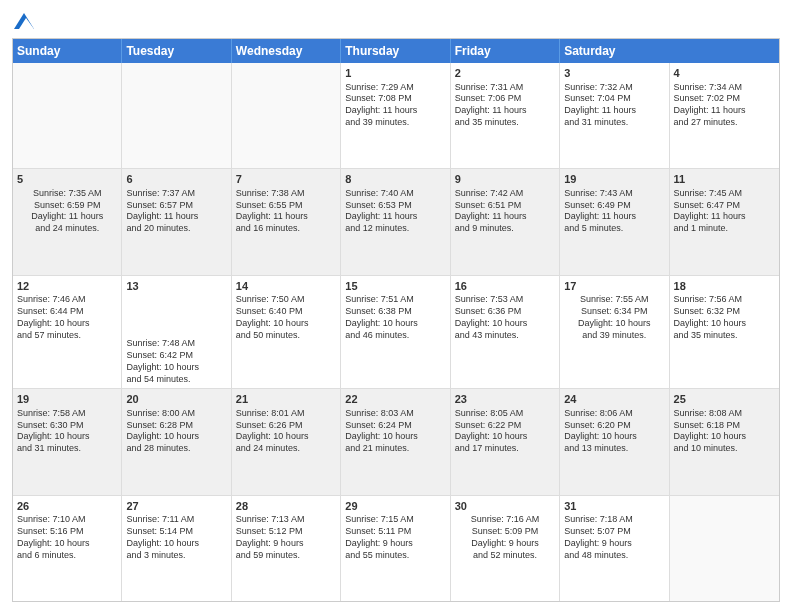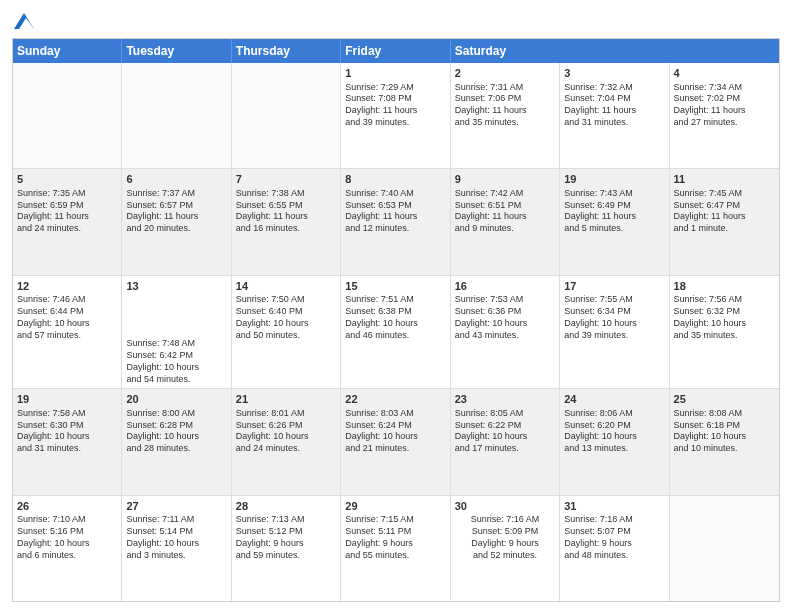--- a/index.html
+++ b/index.html
@@ -124,20 +124,21 @@
     <div class="title-block">
       <div class="month-title"></div>
       <div class="location"></div>
     </div>
   </div>
 
   <div class="calendar">
     <div class="cal-header">
     <div class="cal-header-cell">Sunday</div>
         <div class="cal-header-cell">Tuesday</div>
+        <div class="cal-header-cell">Wednesday</div>
         <div class="cal-header-cell">Thursday</div>
         <div class="cal-header-cell">Friday</div>
         <div class="cal-header-cell">Saturday</div>
       </div>
     <div class="cal-body">
     <div class="cal-row">
           <div class="cal-cell empty"></div>
           <div class="cal-cell empty"></div>
           <div class="cal-cell empty"></div>
           <div class="cal-cell">
@@ -165,21 +166,21 @@
             <span class="day-num">4</span>
             <div class="cell-info" style="white-space: pre-line;">Sunrise: 7:34 AM
 Sunset: 7:02 PM
 Daylight: 11 hours
 and 27 minutes.</div>
           </div>
         </div>
         <div class="cal-row">
           <div class="cal-cell shaded">
             <span class="day-num">5</span>
-            <div class="cell-info" style="white-space: pre-line;">Sunrise: 7:35 AM
+            <div class="cell-info" style="white-space: pre-line; text-align: center;">Sunrise: 7:35 AM
 Sunset: 6:59 PM
 Daylight: 11 hours
 and 24 minutes.</div>
           </div>
           <div class="cal-cell shaded">
             <span class="day-num">6</span>
             <div class="cell-info" style="white-space: pre-line;">Sunrise: 7:37 AM
 Sunset: 6:57 PM
 Daylight: 11 hours
 and 20 minutes.</div>
@@ -251,21 +252,21 @@
           </div>
           <div class="cal-cell">
             <span class="day-num">16</span>
             <div class="cell-info" style="white-space: pre-line;">Sunrise: 7:53 AM
 Sunset: 6:36 PM
 Daylight: 10 hours
 and 43 minutes.</div>
           </div>
           <div class="cal-cell">
             <span class="day-num">17</span>
-            <div class="cell-info" style="white-space: pre-line;">Sunrise: 7:55 AM
+            <div class="cell-info" style="white-space: pre-line; text-align: center;">Sunrise: 7:55 AM
 Sunset: 6:34 PM
 Daylight: 10 hours
 and 39 minutes.</div>
           </div>
           <div class="cal-cell">
             <span class="day-num">18</span>
             <div class="cell-info" style="white-space: pre-line;">Sunrise: 7:56 AM
 Sunset: 6:32 PM
 Daylight: 10 hours
 and 35 minutes.</div>

